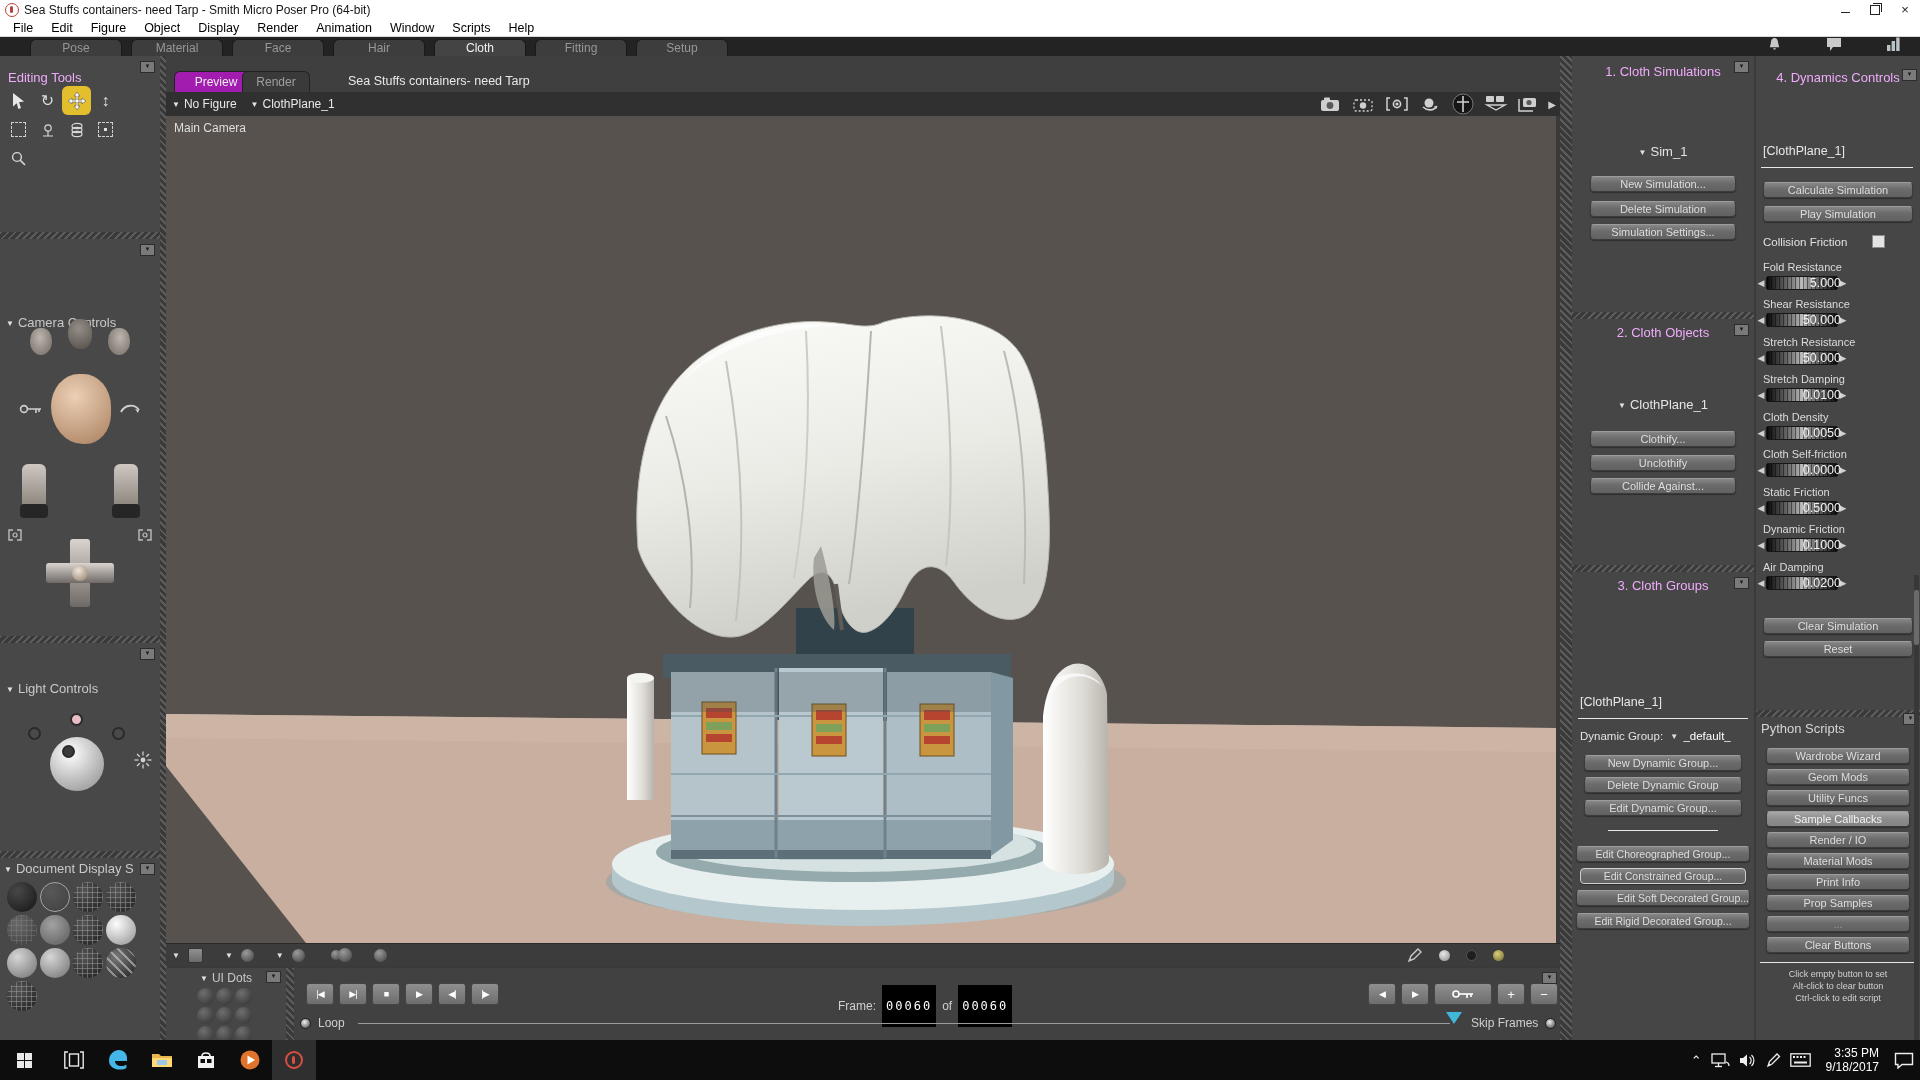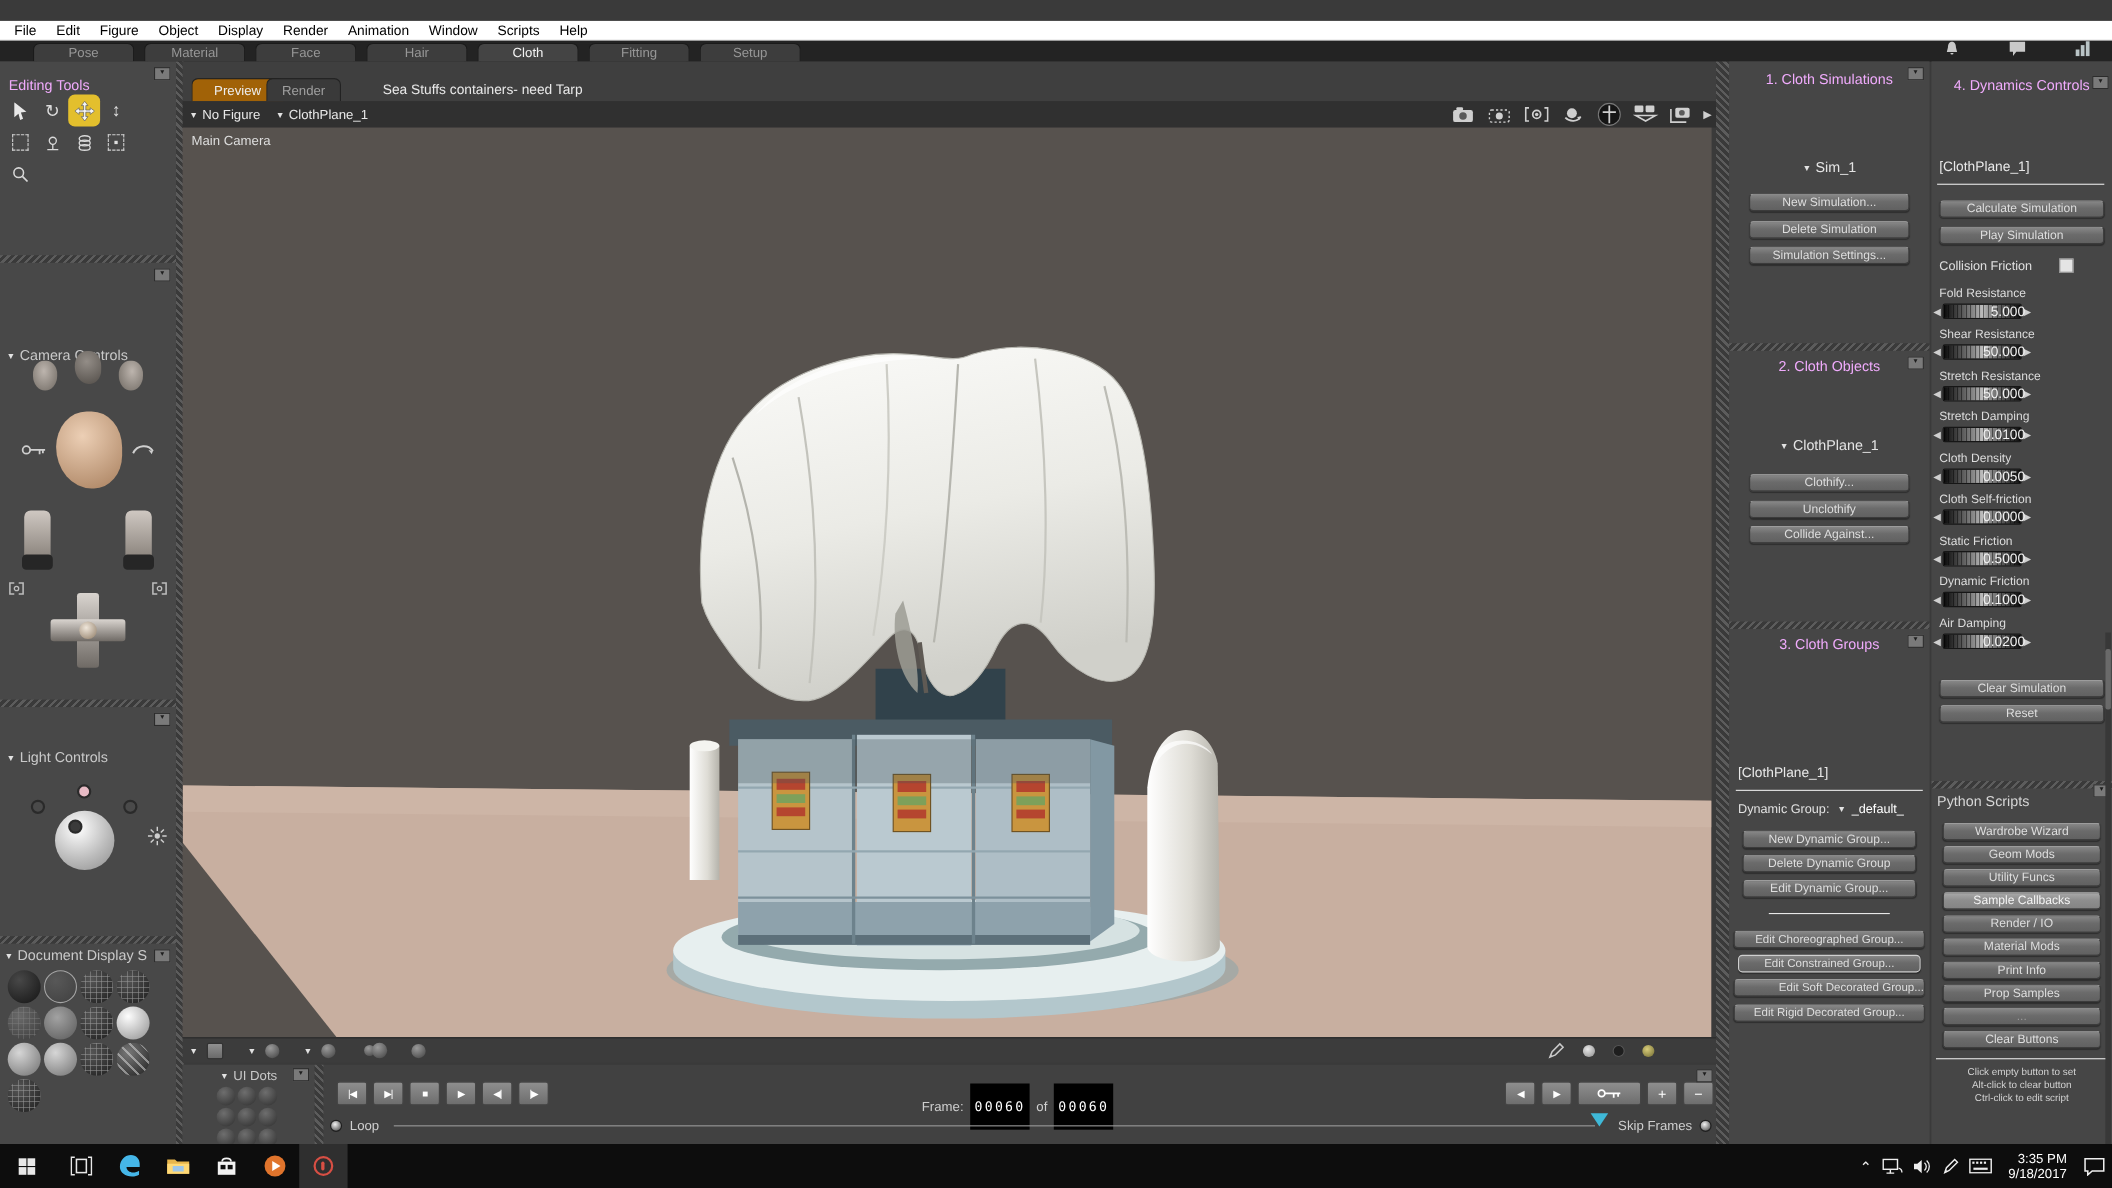--- a/index.html
+++ b/index.html
@@ -125,20 +125,35 @@
   .tray{margin-left:auto;display:flex;align-items:center;gap:9px;color:#eee;padding-right:6px;}
   .clock{text-align:right;font-size:12px;line-height:14px;color:#fff;padding:0 6px;}
   .poser-tb{width:18px;height:18px;border:2.5px solid #d84f44;border-radius:50%;position:relative;box-sizing:border-box;}
   .poser-tb::after{content:"";position:absolute;left:4.5px;top:2.5px;width:3px;height:8px;background:#d84f44;border-radius:2px;}
 </style>
 </head>
 <body>
 
 <div class="screen">
 
+  <div class="titlebar">
+    <span class="app-icon"></span>
+    <span>Sea Stuffs containers- need Tarp - Smith Micro Poser Pro  (64-bit)</span>
+    <div class="win-controls">
+      <div class="win-btn">
+          <div class="g-min"></div>
+        </div>
+      <div class="win-btn">
+          <div class="g-restore"></div>
+        </div>
+      <div class="win-btn">
+          <span>×</span>
+        </div>
+    </div>
+  </div>
 
   <div class="menubar">
     <span class="menu-item">File</span>
     <span class="menu-item">Edit</span>
     <span class="menu-item">Figure</span>
     <span class="menu-item">Object</span>
     <span class="menu-item">Display</span>
     <span class="menu-item">Render</span>
     <span class="menu-item">Animation</span>
     <span class="menu-item">Window</span>
@@ -307,21 +322,21 @@
         <div class="dsphere s-smooth"></div>
         <div class="dsphere s-wire"></div>
         <div class="dsphere s-sketch"></div>
         <div class="dsphere s-wire"></div>
       </div>
     </div>
   </div>
   <div class="vsplit" style="left:160px;"></div>
 
   <div class="vp-tabs">
-    <div class="vtab" style="left:8px;width:84px;background:#a16207;color:#ededed;">Preview</div>
+    <div class="vtab" style="left:8px;width:84px;background:#a21caf;color:#ededed;">Preview</div>
     <div class="vtab" style="left:76px;width:68px;background:#3a3a3a;color:#9f9f9f;">Render</div>
     <div style="position:absolute;left:182px;top:18px;font-size:12.5px;color:#e8e8e8;">Sea Stuffs containers- need Tarp</div>
   </div>
 
   <div class="vp-figrow">
     <span style="margin-left:6px;"><span class="cd">▼</span><span>No Figure</span></span>
     <span style="margin-left:14px;"><span class="cd">▼</span><span>ClothPlane_1</span></span>
     <span style="margin-left:auto;display:flex;align-items:center;gap:6px;margin-right:4px;">
       <span class="vpcam">
           <svg width="22" height="16" viewBox="0 0 22 16">

